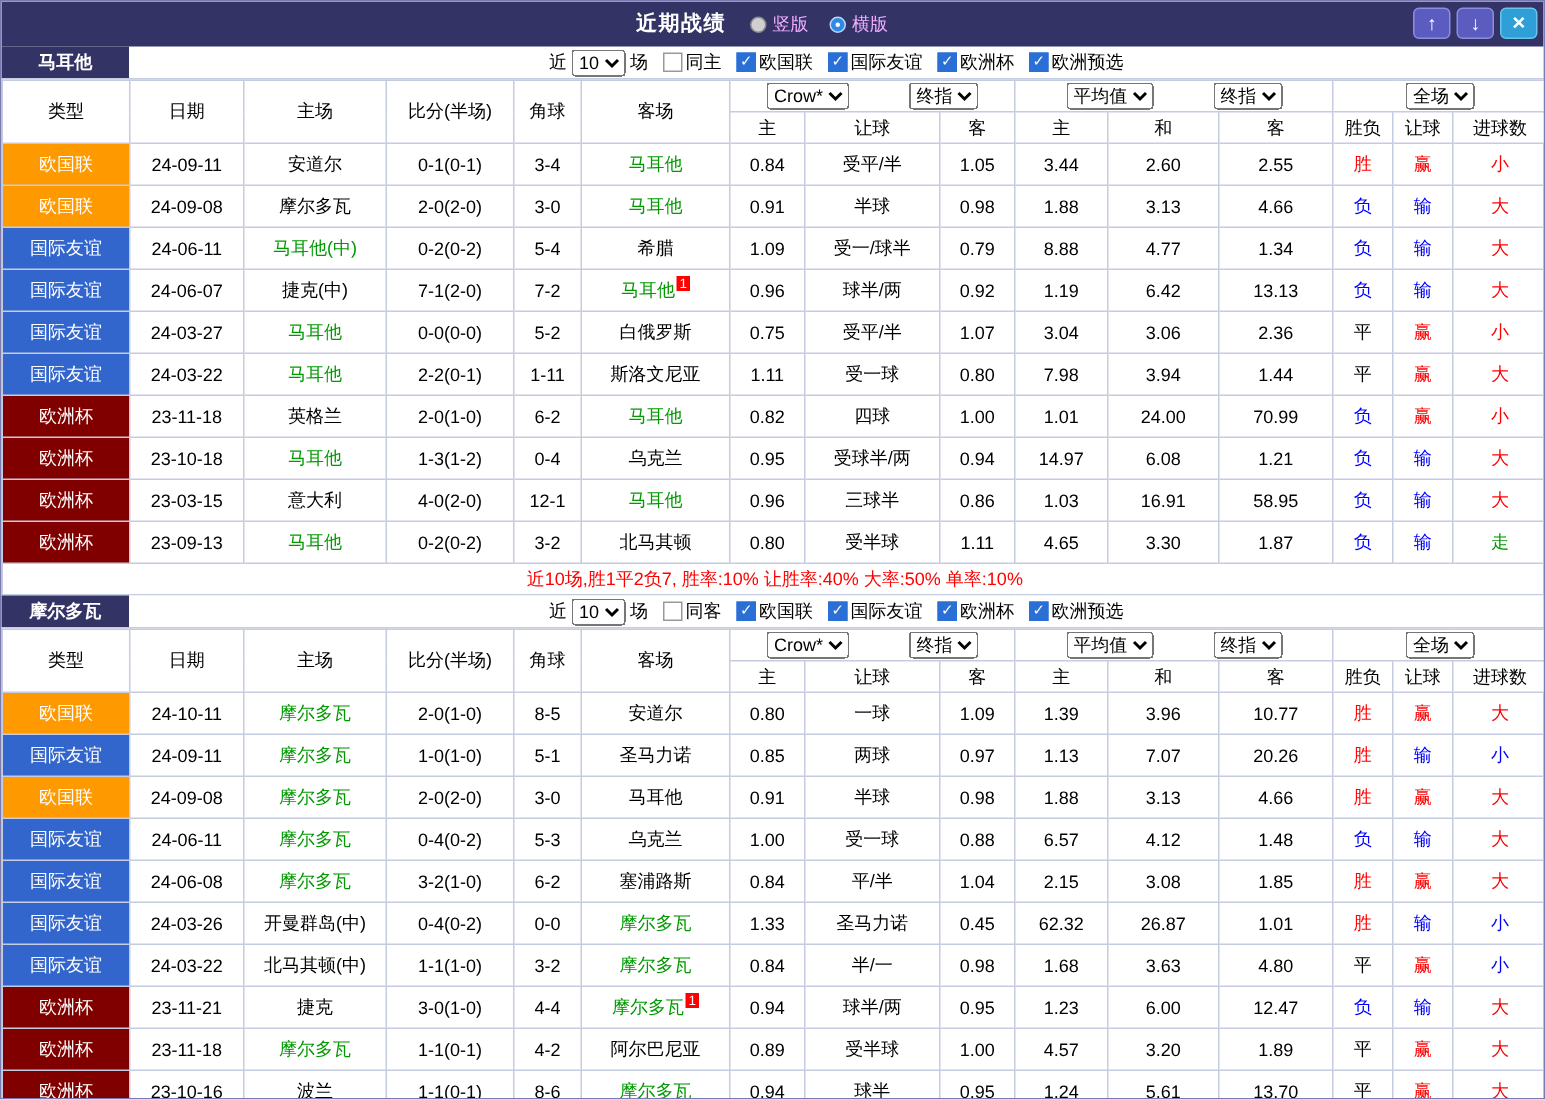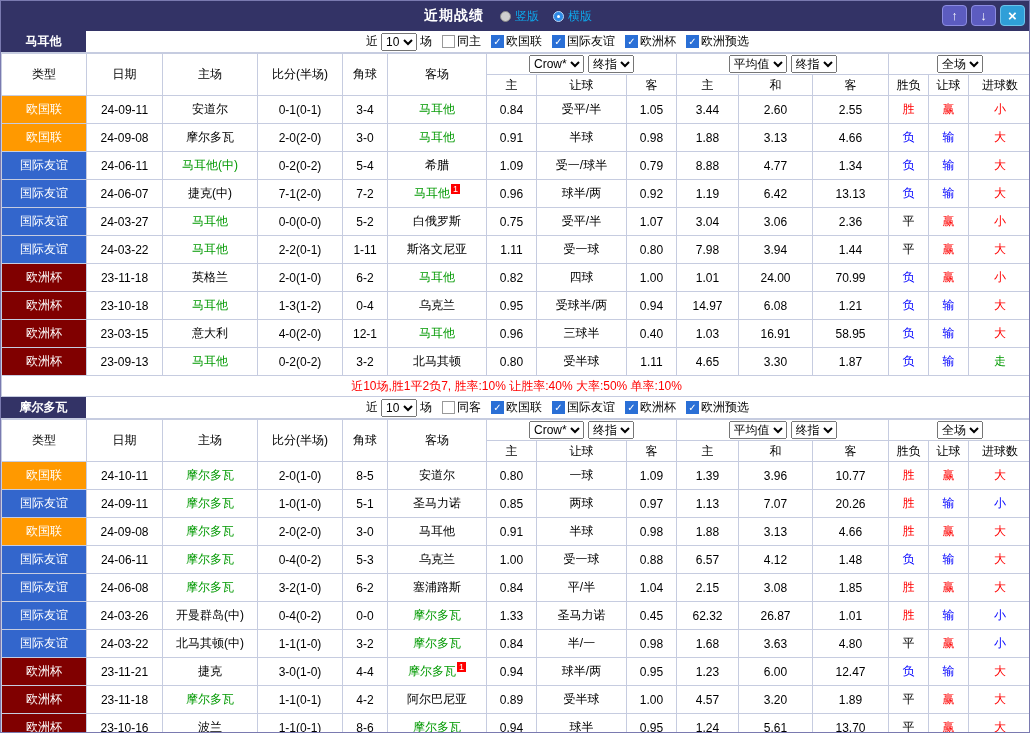--- a/index.html
+++ b/index.html
@@ -1,40 +1,40 @@
 <!DOCTYPE html>
 <html lang="zh"><head>
 <meta charset="utf-8">
 <style>
   html,body{margin:0;padding:0;}
   body{width:1030px;height:733px;font-family:"Liberation Sans","DejaVu Sans",sans-serif;font-size:12px;background:#fff;}
   .page{width:1030px;height:733px;border:1px solid #7a7ab0;box-sizing:border-box;background:#fff;overflow:hidden;}
   
   .topbar{height:30px;background:#333366;position:relative;display:flex;align-items:center;justify-content:center;}
   .tb-title{color:#fff;font-weight:bold;font-size:14px;margin-right:16px;letter-spacing:1px;}
-  .radio-opt{display:inline-flex;align-items:center;gap:4px;color:#0ea5e9;margin-right:14px;cursor:pointer;}
+  .radio-opt{display:inline-flex;align-items:center;gap:4px;color:#f0abfc;margin-right:14px;cursor:pointer;}
   .radio{width:11px;height:11px;border-radius:50%;background:#cfcfcf;border:1px solid #8a8a8a;display:inline-block;box-sizing:border-box;}
   .radio.checked{background:#2e8ae6;border:1px solid #bcd8f8;position:relative;}
   .radio.checked::after{content:'';position:absolute;left:3px;top:3px;width:3px;height:3px;border-radius:50%;background:#fff;}
   .tb-buttons{position:absolute;right:4px;top:4px;display:flex;gap:4px;}
   .tb-btn{width:25px;height:21px;background:#5c5cc0;border:1px solid #8c8ce0;border-radius:4px;color:#fff;font-size:13px;line-height:1;cursor:pointer;padding:0;font-family:inherit;}
   .tb-btn.close{background:#2f9fd8;border-color:#6cc3ea;font-size:15px;font-weight:bold;}
   
   .sec-title{display:flex;height:21px;border-bottom:1px solid #c6cce0;}
   .team-cell{width:85px;min-width:85px;background:#333366;color:#fff;font-weight:bold;display:flex;align-items:center;justify-content:center;}
   .filter-bar{flex:1;display:flex;align-items:center;justify-content:center;gap:3px;background:#fff;}
   .cb-item{display:inline-flex;align-items:center;gap:2px;cursor:pointer;margin-left:7px;}
   .cb{width:13px;height:13px;border:1px solid #999;background:#fff;display:inline-flex;align-items:center;justify-content:center;font-size:10px;color:#fff;box-sizing:border-box;}
   .cb.checked{background:#2a6fd6;border-color:#2a6fd6;}
   .sel{font-size:12px;height:18px;font-family:inherit;}
   
   table.grid{width:1030px;border-collapse:collapse;table-layout:fixed;text-align:center;font-size:12px;}
   .grid th,.grid td{border:1px solid #c6cce0;padding:0 1px;overflow:hidden;white-space:nowrap;}
   .grid thead th{height:20px;font-weight:normal;color:#000;background:#fff;}
-  .grid thead th .sel{margin:0 2px;}
+  .grid thead th .sel{margin:0 20px;}
   .grid tbody td{height:27px;color:#000;}
   .score{color:#ff0000;}
   .card{color:#fff;background:#ff0000;font-size:9px;padding:0 2px;margin-left:1px;vertical-align:super;line-height:1.1;}
   .summary{height:20px;color:#ff0000;}
 </style>
 </head>
 <body>
 
 <div class="page">
   <div class="topbar">
@@ -263,21 +263,21 @@
           </tr>
           <tr>
             <td style="background: rgb(128, 0, 0); color: rgb(255, 255, 255);">欧洲杯</td>
             <td>23-03-15</td>
             <td><span>意大利</span></td>
             <td class="score">4-0(2-0)</td>
             <td>12-1</td>
             <td><span style="color: rgb(0, 153, 0);">马耳他</span></td>
             <td>0.96</td>
             <td>三球半</td>
-            <td>0.40</td>
+            <td>0.86</td>
             <td>1.03</td>
             <td>16.91</td>
             <td>58.95</td>
             <td style="color: rgb(0, 0, 255);">负</td>
             <td style="color: rgb(0, 0, 255);">输</td>
             <td style="color: rgb(255, 0, 0);">大</td>
           </tr>
           <tr>
             <td style="background: rgb(128, 0, 0); color: rgb(255, 255, 255);">欧洲杯</td>
             <td>23-09-13</td>

